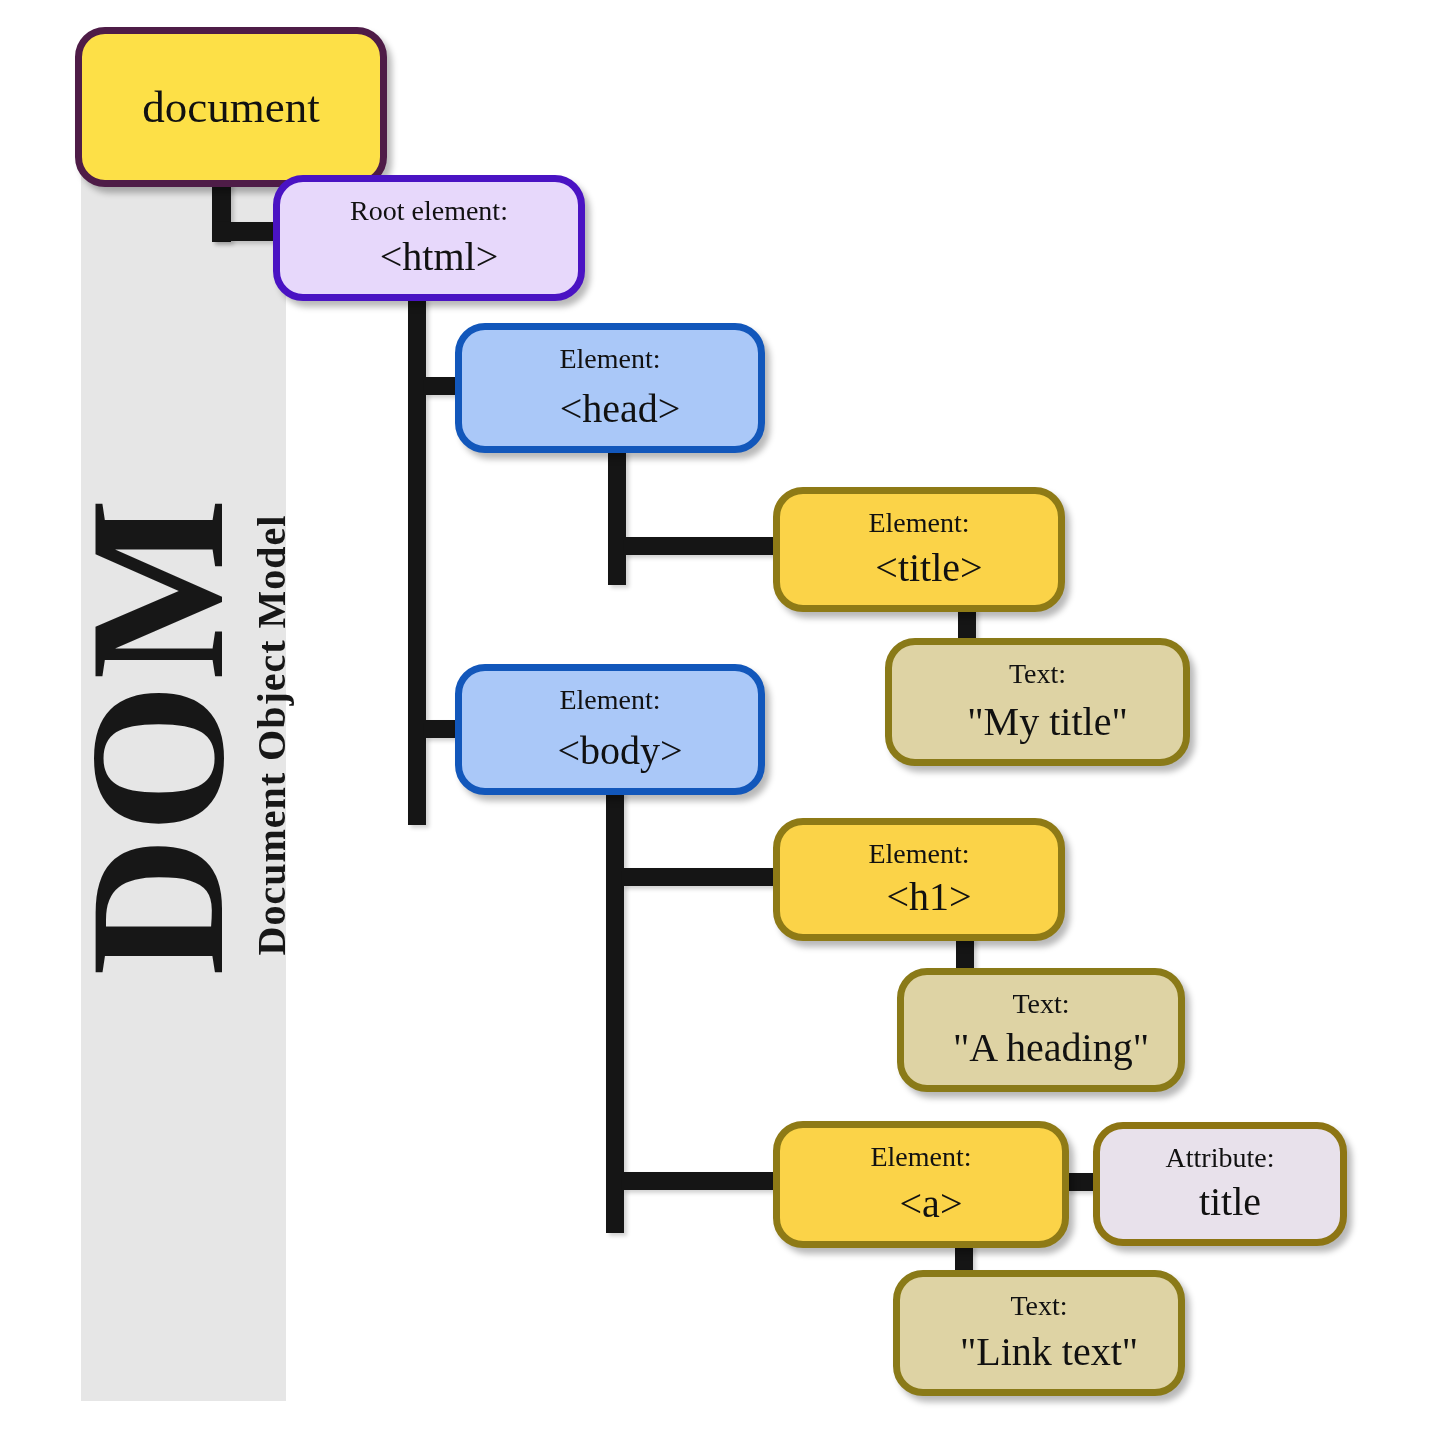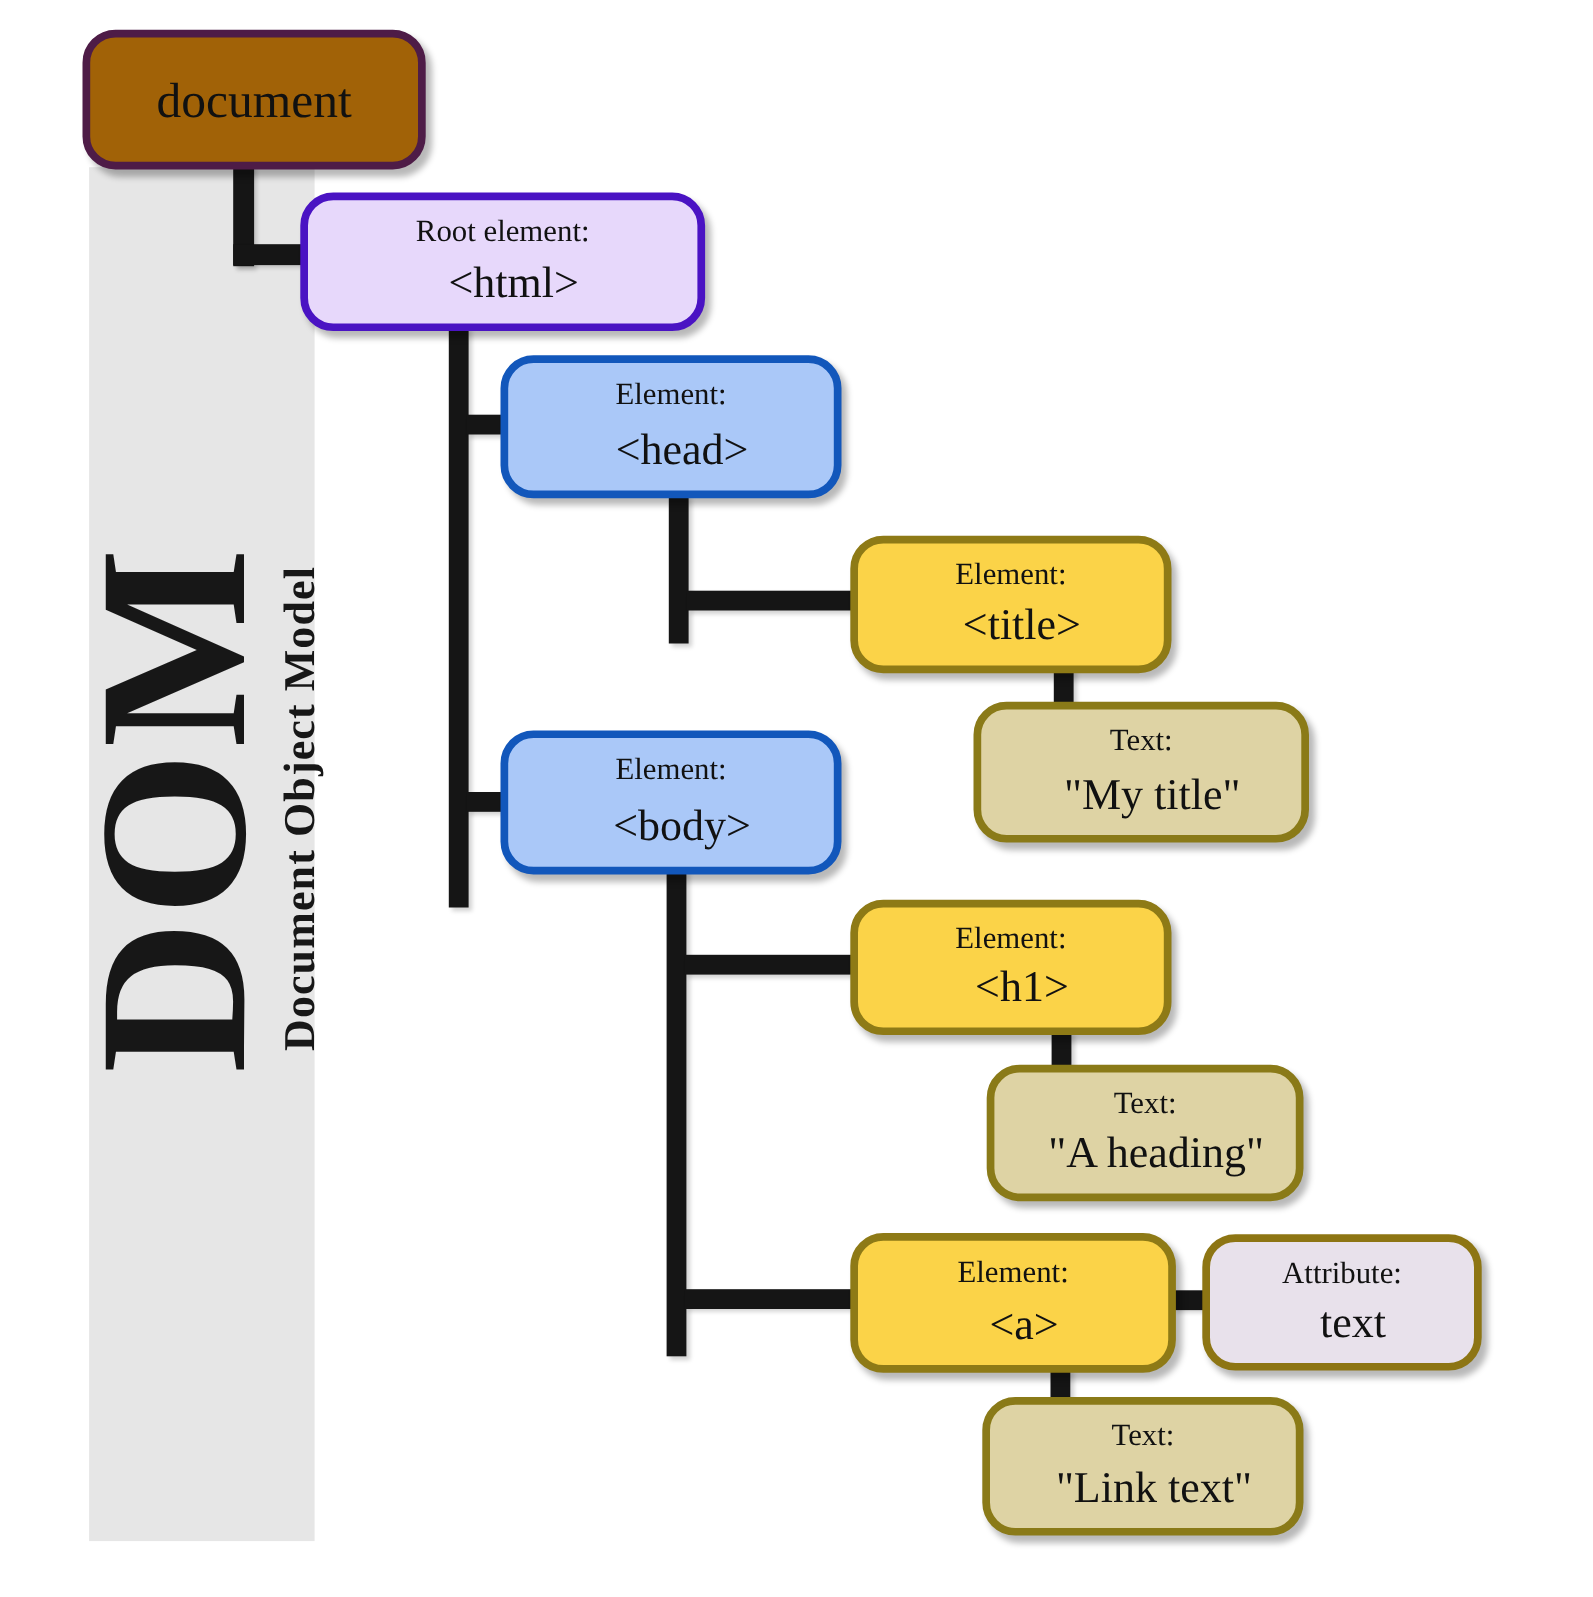--- a/index.html
+++ b/index.html
@@ -38,22 +38,22 @@
     border-style:solid; border-width:7px; border-radius:30px;
     display:flex; flex-direction:column; align-items:center;
     justify-content:space-between; text-align:center;
     box-shadow:5px 6px 6px rgba(0,0,0,0.28);
     color:#111111;
   }
   .node .type { font-size:28px; line-height:30px; margin-top:14px; }
   .node .name { font-size:40px; line-height:50px; margin-bottom:12px;margin-left:20px; }
   .node .only { font-size:45px; line-height:50px; margin:auto 0; }
 
-  .n-document { left:75px;  top:27px;   width:312px; height:127px; background:#a16207; border-color:#4e1c47; }
-  .n-html     { left:273px; top:175px;  width:368px; height:126px; background:#e7d8fb; border-color:#4a13c3; }
+  .n-document { left:75px;  top:27px;   width:312px; height:160px; background:#fde047; border-color:#4e1c47; }
+  .n-html     { left:273px; top:175px;  width:312px; height:126px; background:#e7d8fb; border-color:#4a13c3; }
   .n-head     { left:455px; top:323px;  width:310px; height:130px; background:#aac8f8; border-color:#1257bb; }
   .n-title    { left:773px; top:487px;  width:292px; height:125px; background:#fbd348; border-color:#8e7a16; }
   .n-mytitle  { left:885px; top:638px;  width:305px; height:128px; background:#ded3a4; border-color:#8a7a18; }
   .n-body     { left:455px; top:664px;  width:310px; height:131px; background:#aac8f8; border-color:#1257bb; }
   .n-h1       { left:773px; top:818px;  width:292px; height:123px; background:#fbd348; border-color:#8e7a16; }
   .n-aheading { left:897px; top:968px;  width:288px; height:124px; background:#ded3a4; border-color:#8a7a18; }
   .n-a        { left:773px; top:1121px; width:296px; height:127px; background:#fbd348; border-color:#8e7a16; }
   .n-href     { left:1093px;top:1122px; width:254px; height:124px; background:#e8e1eb; border-color:#8d7513; }
   .n-linktext { left:893px; top:1270px; width:292px; height:126px; background:#ded3a4; border-color:#8a7a18; }
 </style>
@@ -123,21 +123,21 @@
     <span class="name">"A heading"</span>
   </div>
 
   <div class="node n-a">
     <span class="type">Element:</span>
     <span class="name">&lt;a&gt;</span>
   </div>
 
   <div class="node n-href">
     <span class="type">Attribute:</span>
-    <span class="name">text</span>
+    <span class="name">title</span>
   </div>
 
   <div class="node n-linktext">
     <span class="type">Text:</span>
     <span class="name">"Link text"</span>
   </div>
 
 </div>
 
 </body></html>

